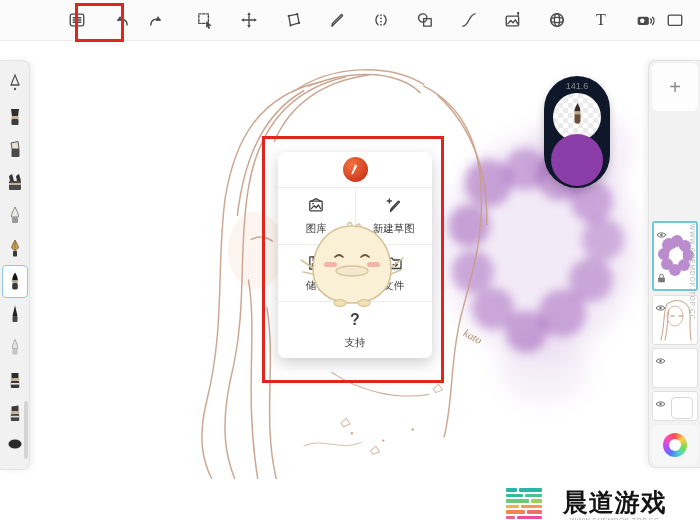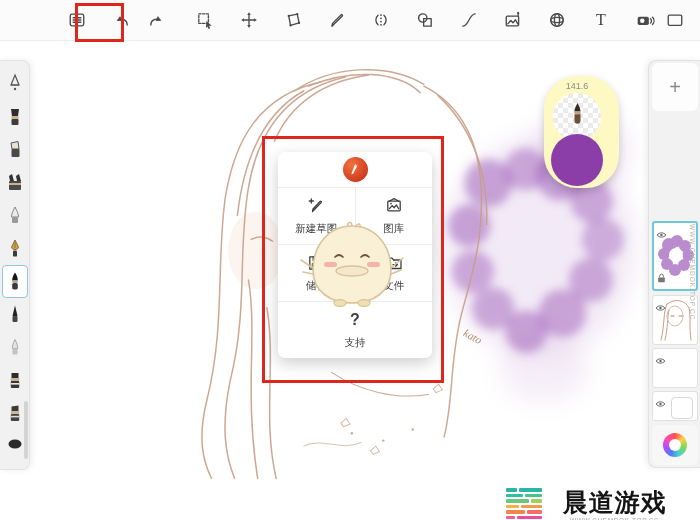--- a/index.html
+++ b/index.html
@@ -51,21 +51,21 @@
   .popup-cell{flex:1 1 50%;display:flex;flex-direction:column;align-items:center;justify-content:center;gap:6px;border-right:1px solid #ececec;cursor:pointer;}
   .popup-cell:last-child{border-right:none;}
   .pi{stroke:#3f3f3f;fill:none;stroke-width:1.3;stroke-linecap:round;stroke-linejoin:round;}
   .popup-label{font-size:10.5px;color:#3c3c3c;}
   .q-glyph{font-size:16px;font-weight:bold;color:#3f3f3f;line-height:1;height:20px;display:flex;align-items:center;}
   
   .mascot{position:absolute;left:296px;top:220px;z-index:32;pointer-events:none;}
   
   .puck{
     position:absolute;left:544px;top:76px;width:66px;height:112px;border-radius:33px;
-    background:#fef9c3;box-shadow:0 3px 8px rgba(0,0,0,.18);z-index:15;padding-left:9px;
+    background:#0f172a;box-shadow:0 3px 8px rgba(0,0,0,.18);z-index:15;
   }
   .puck-size{position:absolute;left:0;top:5px;width:66px;text-align:center;font-size:9px;color:#8a8a8a;}
   .puck-checker{
     position:absolute;left:9px;top:17px;width:48px;height:48px;border-radius:50%;
     background:conic-gradient(#ebebeb 25%,#ffffff 0 50%,#ebebeb 0 75%,#ffffff 0);
     background-size:10px 10px;overflow:hidden;display:flex;align-items:center;justify-content:center;
   }
   .puck-color{position:absolute;left:7px;top:58px;width:52px;height:52px;border-radius:50%;}
   
   .layers{
@@ -374,33 +374,33 @@
     <div class="logo-circle">
       <svg width="13" height="13" viewBox="0 0 13 13">
           <path d="M6.2,1 L8.2,3 L4.4,10.2 L2.6,11.6 L2.8,9.4 Z" fill="#ffffff" opacity="0.95"></path>
           <path d="M6.2,1 L8.2,3 L7.4,4.5 L5.4,2.6 Z" fill="#f8cbb6"></path>
         </svg>
     </div>
   </div>
   <div class="popup-row">
     <div class="popup-cell">
       <svg width="20" height="20" viewBox="0 0 20 20">
-          <path class="pi" d="M6.5,15.5 L7,13 L14,5.5 C14.9,4.6 16,5.7 15.1,6.6 L8,14 Z"></path>
-          <path class="pi" d="M3.2,5 h4.2 M5.3,2.9 v4.2"></path>
-        </svg>
-      <div class="popup-label">新建草图</div>
-    </div>
-    <div class="popup-cell">
-      <svg width="20" height="20" viewBox="0 0 20 20">
           <path class="pi" d="M10,2.6 L5.2,5.2 M10,2.6 L14.8,5.2"></path>
           <rect class="pi" x="3.8" y="5.2" width="12.4" height="9.6" rx="0.8"></rect>
           <path class="pi" d="M5.4,12.6 l2.8,-3 2,2.1 2.2,-2.7 2.2,3.6"></path>
           <circle cx="7" cy="7.6" r="0.9" fill="#3f3f3f"></circle>
         </svg>
       <div class="popup-label">图库</div>
+    </div>
+    <div class="popup-cell">
+      <svg width="20" height="20" viewBox="0 0 20 20">
+          <path class="pi" d="M6.5,15.5 L7,13 L14,5.5 C14.9,4.6 16,5.7 15.1,6.6 L8,14 Z"></path>
+          <path class="pi" d="M3.2,5 h4.2 M5.3,2.9 v4.2"></path>
+        </svg>
+      <div class="popup-label">新建草图</div>
     </div>
   </div>
   <div class="popup-row">
     <div class="popup-cell">
       <svg width="20" height="20" viewBox="0 0 20 20">
           <path class="pi" d="M3.8,3.8 H14.2 L16.2,5.8 V16.2 H3.8 Z"></path>
           <path class="pi" d="M7.2,3.8 V7.6 H12.4 V3.8"></path>
           <rect class="pi" x="6.4" y="10.6" width="7.2" height="5.6"></rect>
         </svg>
       <div class="popup-label">储存</div>

